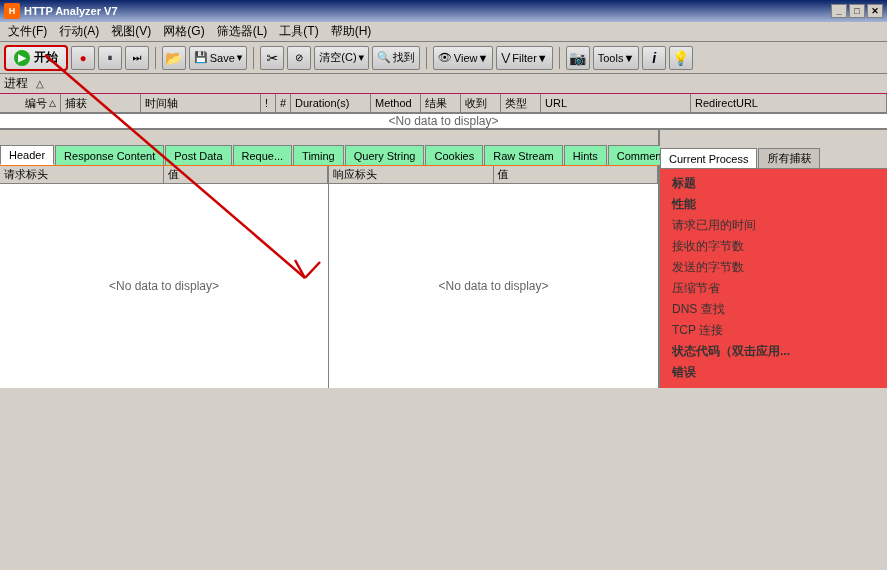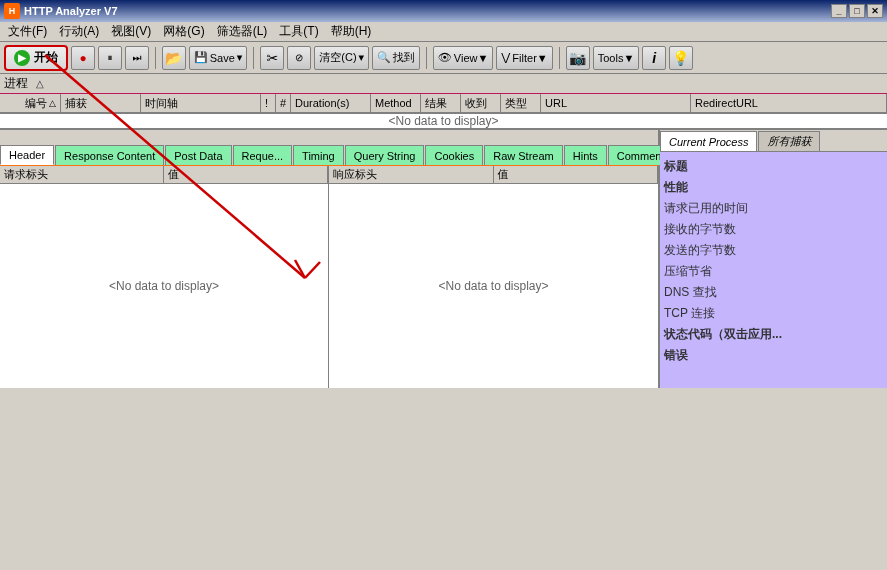--- a/index.html
+++ b/index.html
@@ -231,44 +231,43 @@
     }
 
     
     .right-panel {
       flex: 1;
       display: flex;
       flex-direction: column;
     }
     .right-tab-bar {
       background: #d4d0c8;
-      height: 22px;
+      height: 39px;
       display: flex;
       align-items: flex-end;
       border-bottom: 1px solid #808080;
-      font-style: italic;
     }
     .right-tab {
       padding: 2px 8px;
       background: #c8c4bc;
       border: 1px solid #808080;
       border-bottom: none;
       cursor: pointer;
       font-size: 11px;
       height: 20px;
       display: flex; align-items: center;
       margin-right: 1px;
     }
     .right-tab.active {
       background: white;
     }
     .right-content {
       flex: 1;
-      background: #c4b5fd;
-      padding: 4px 4px;
+      background: #ef4444;
+      padding: 4px 12px;
       font-size: 12px;
       overflow-y: auto;
     }
     .right-item {
       padding: 2px 0;
       cursor: pointer;
       color: #333;
     }
     .right-item.bold { font-weight: bold; }
 

